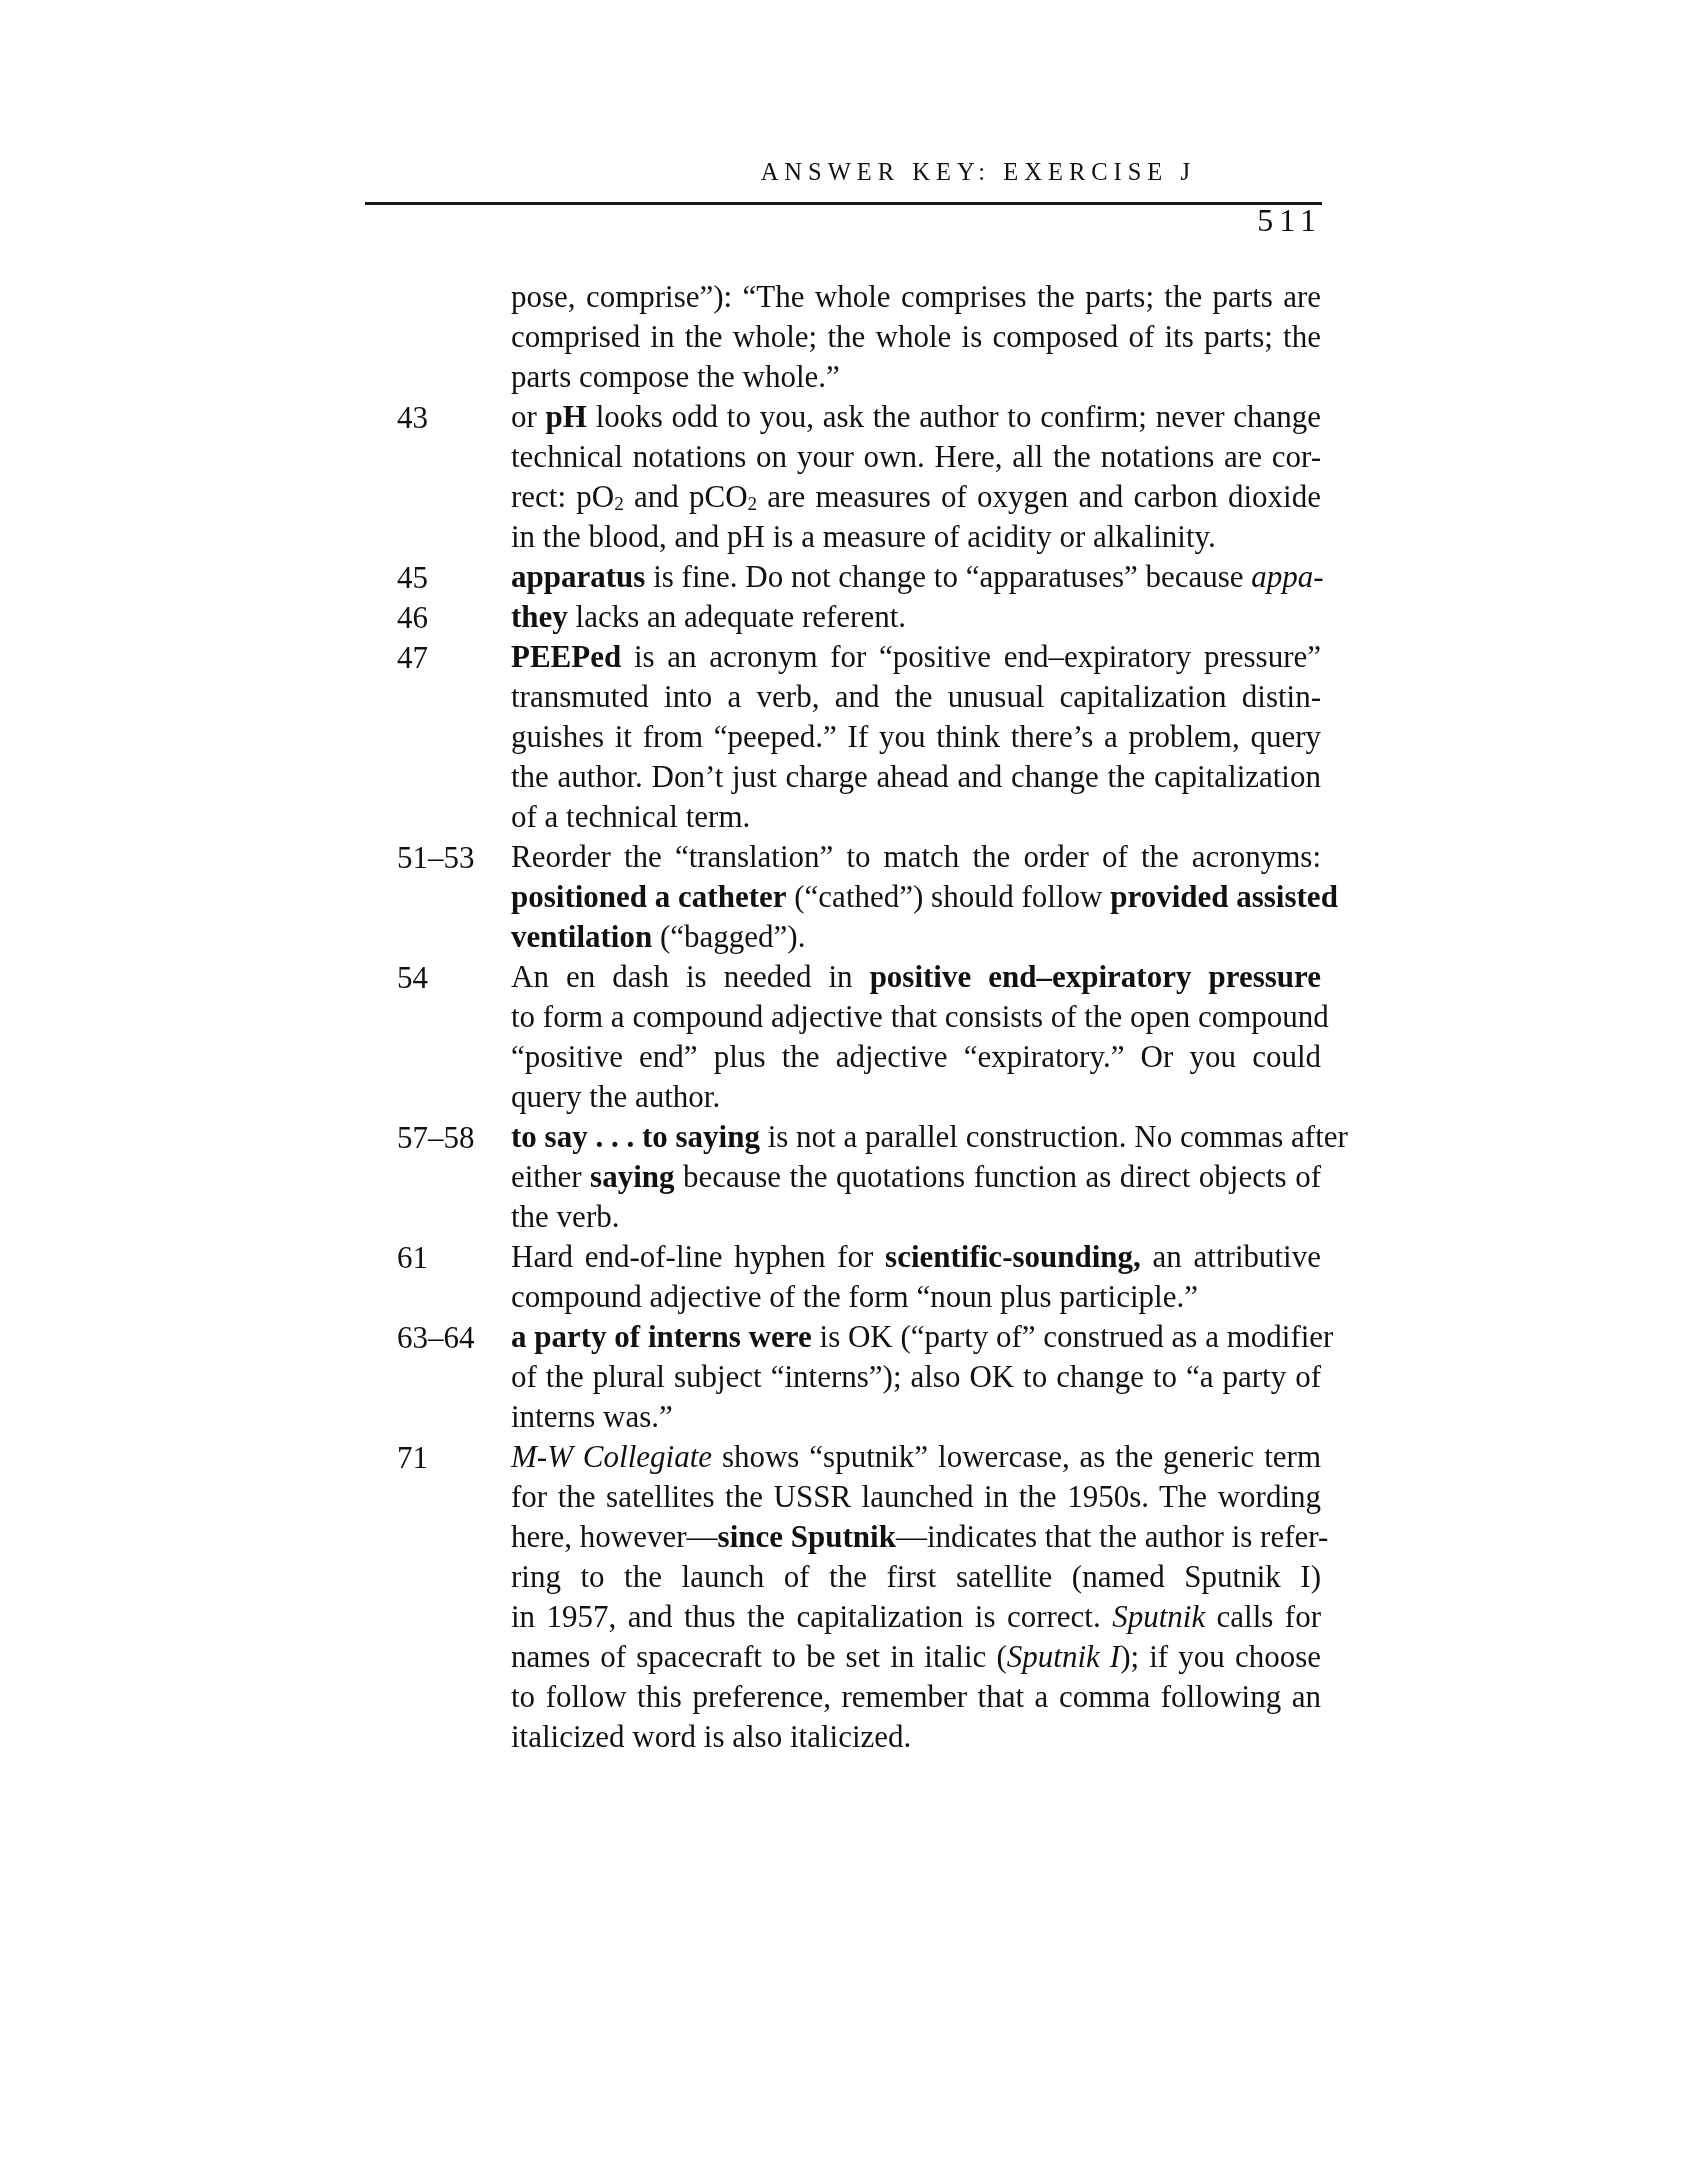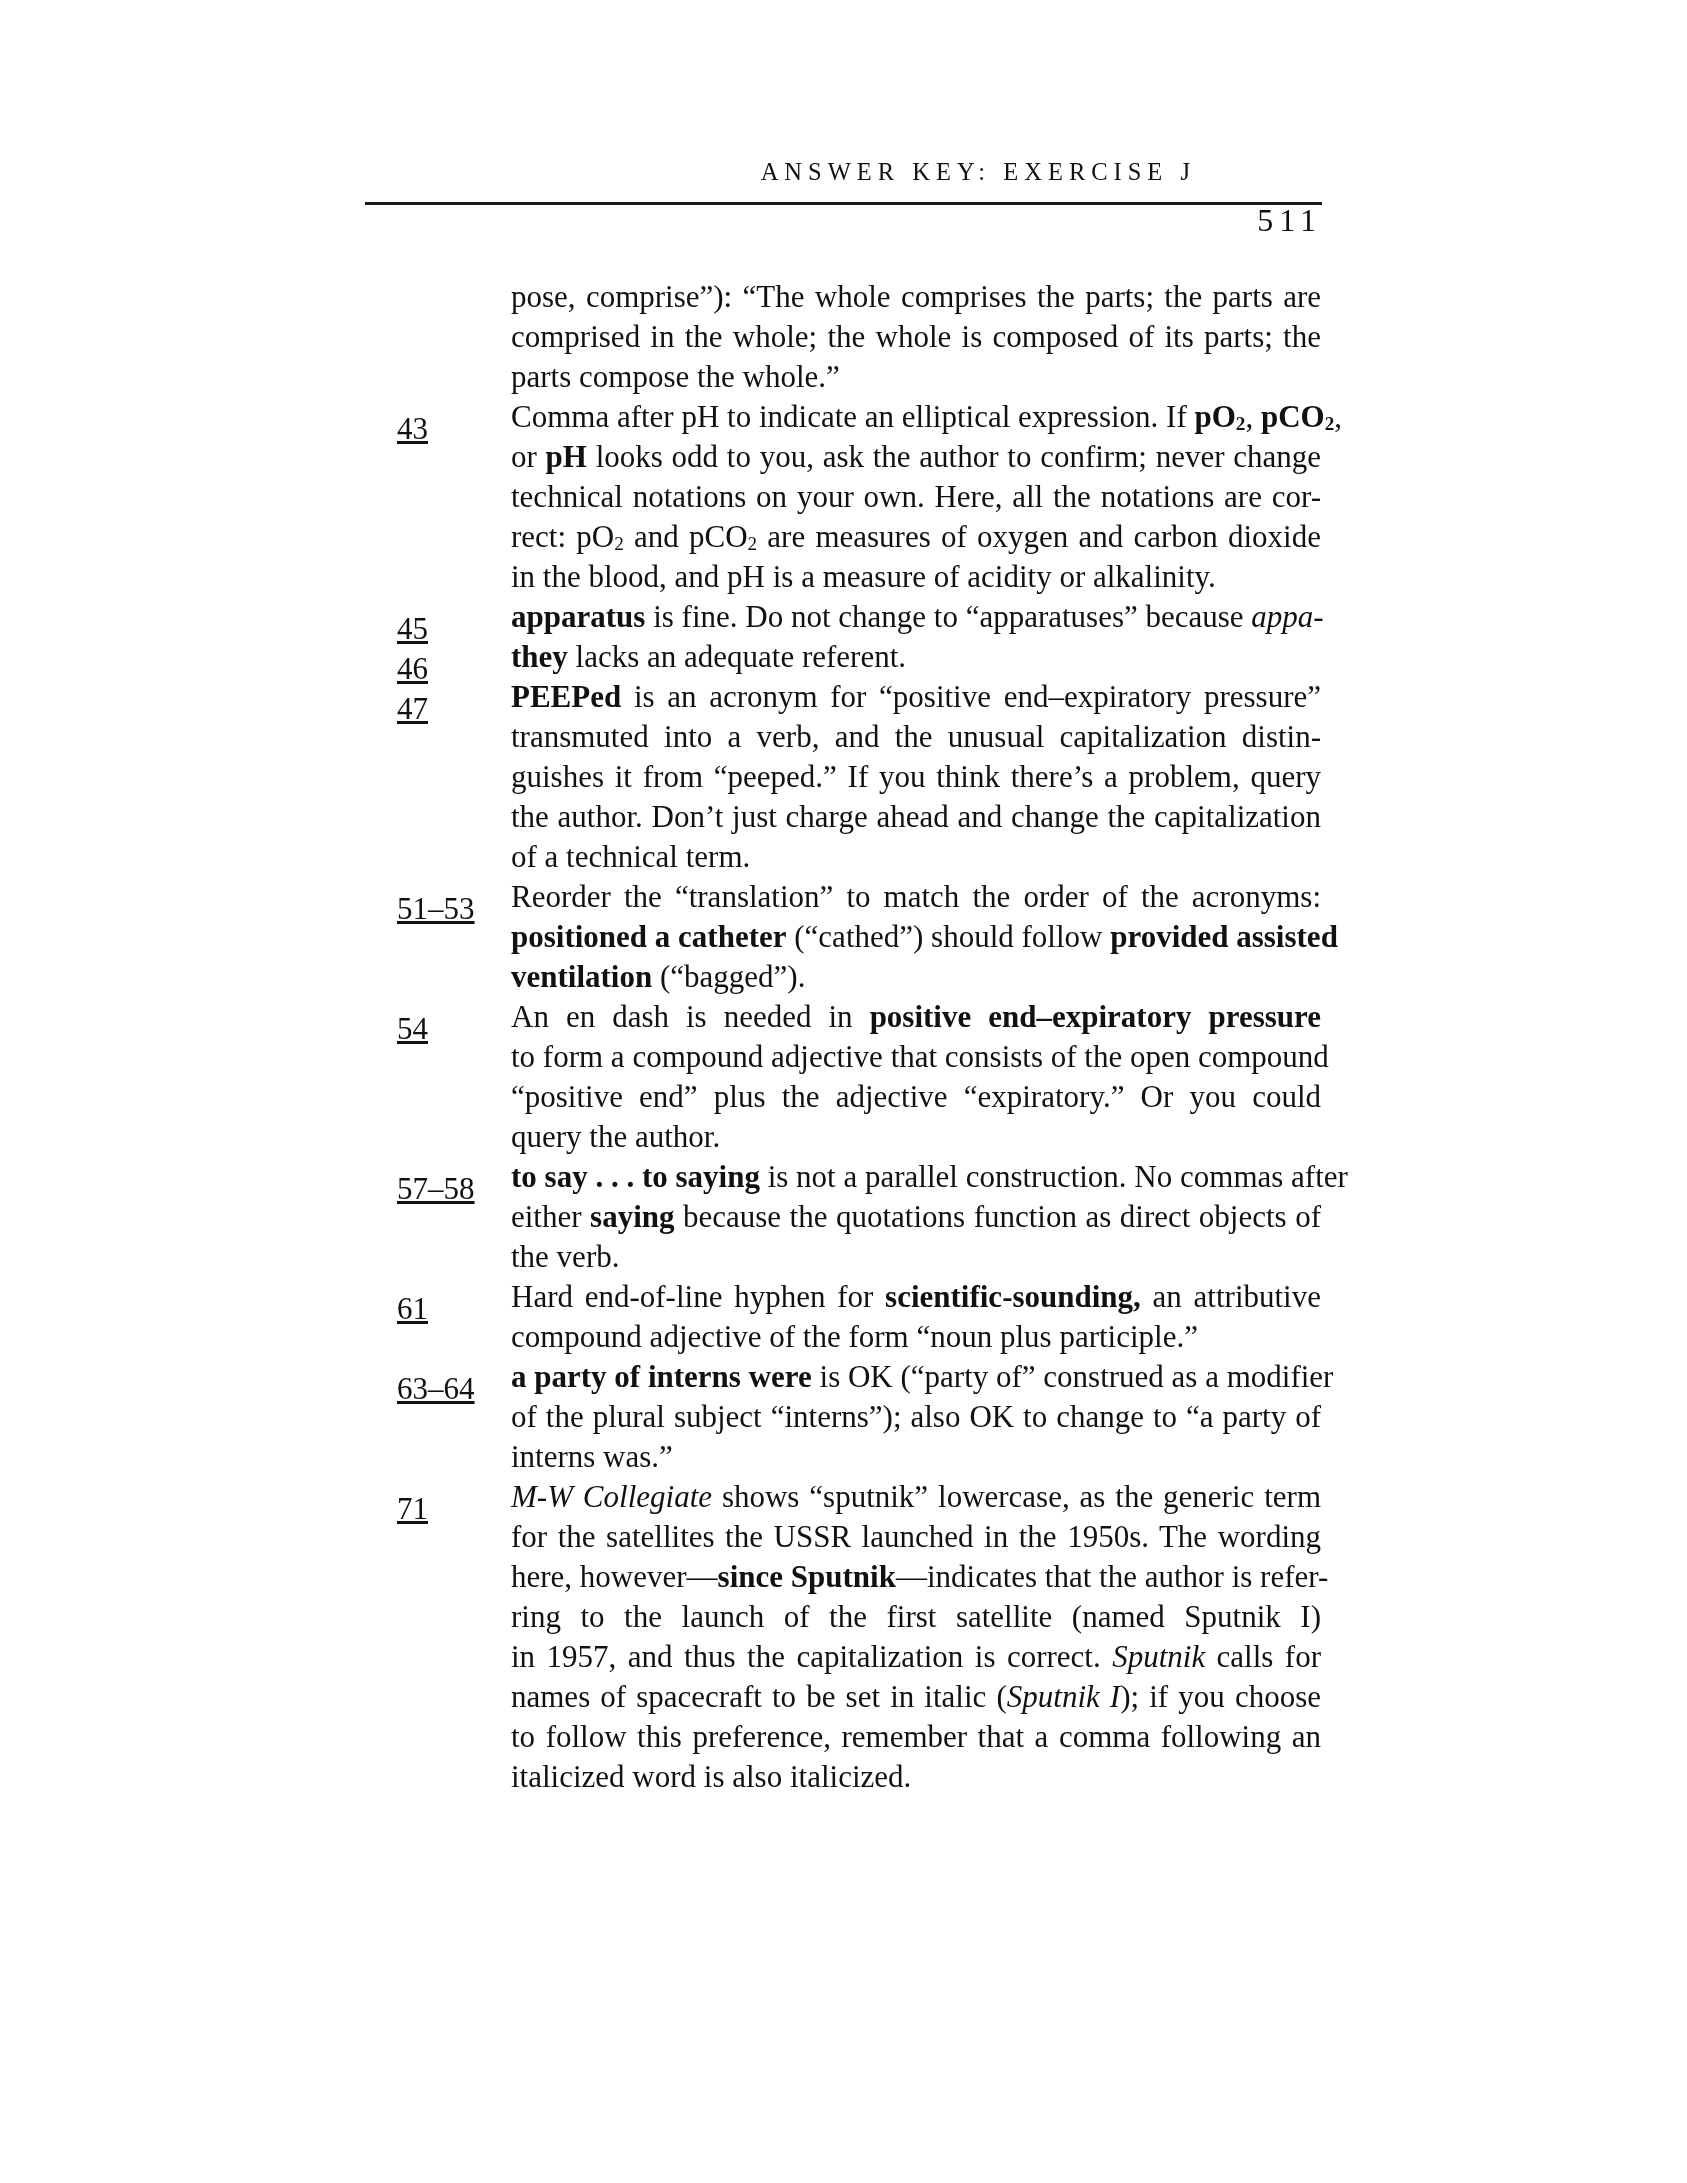--- a/index.html
+++ b/index.html
@@ -56,23 +56,22 @@
     line-height: 40px;
   }
   .entry {
     position: relative;
     padding-left: 114px;
     text-align: justify;
   }
   .entry .num {
     position: absolute;
     left: 0;
-    top: 12px;
+    top: 1px;
     white-space: nowrap;
-    text-decoration: underline;
   }
   .entry .txt {
     display: block;
     hyphens: manual;
   }
   .line {
     display: block;
     text-align: justify;
     text-align-last: justify;
     white-space: nowrap;
@@ -101,21 +100,20 @@
     <span class="txt">
       <span class="line">pose, comprise”): “The whole comprises the parts; the parts are</span>
       <span class="line">comprised in the whole; the whole is composed of its parts; the</span>
       <span class="line last">parts compose the whole.”</span>
     </span>
   </div>
 
   <div class="entry">
     <span class="num">43</span>
     <span class="txt">
-      <span class="line">Comma after pH to indicate an elliptical expression. If <b>pO<sub>2</sub></b>, <b>pCO<sub>2</sub></b>,</span>
       <span class="line">or <b>pH</b> looks odd to you, ask the author to confirm; never change</span>
       <span class="line">technical notations on your own. Here, all the notations are cor-</span>
       <span class="line">rect: pO<sub>2</sub> and pCO<sub>2</sub> are measures of oxygen and carbon dioxide</span>
       <span class="line last">in the blood, and pH is a measure of acidity or alkalinity.</span>
     </span>
   </div>
 
   <div class="entry">
     <span class="num">45</span>
     <span class="txt">

